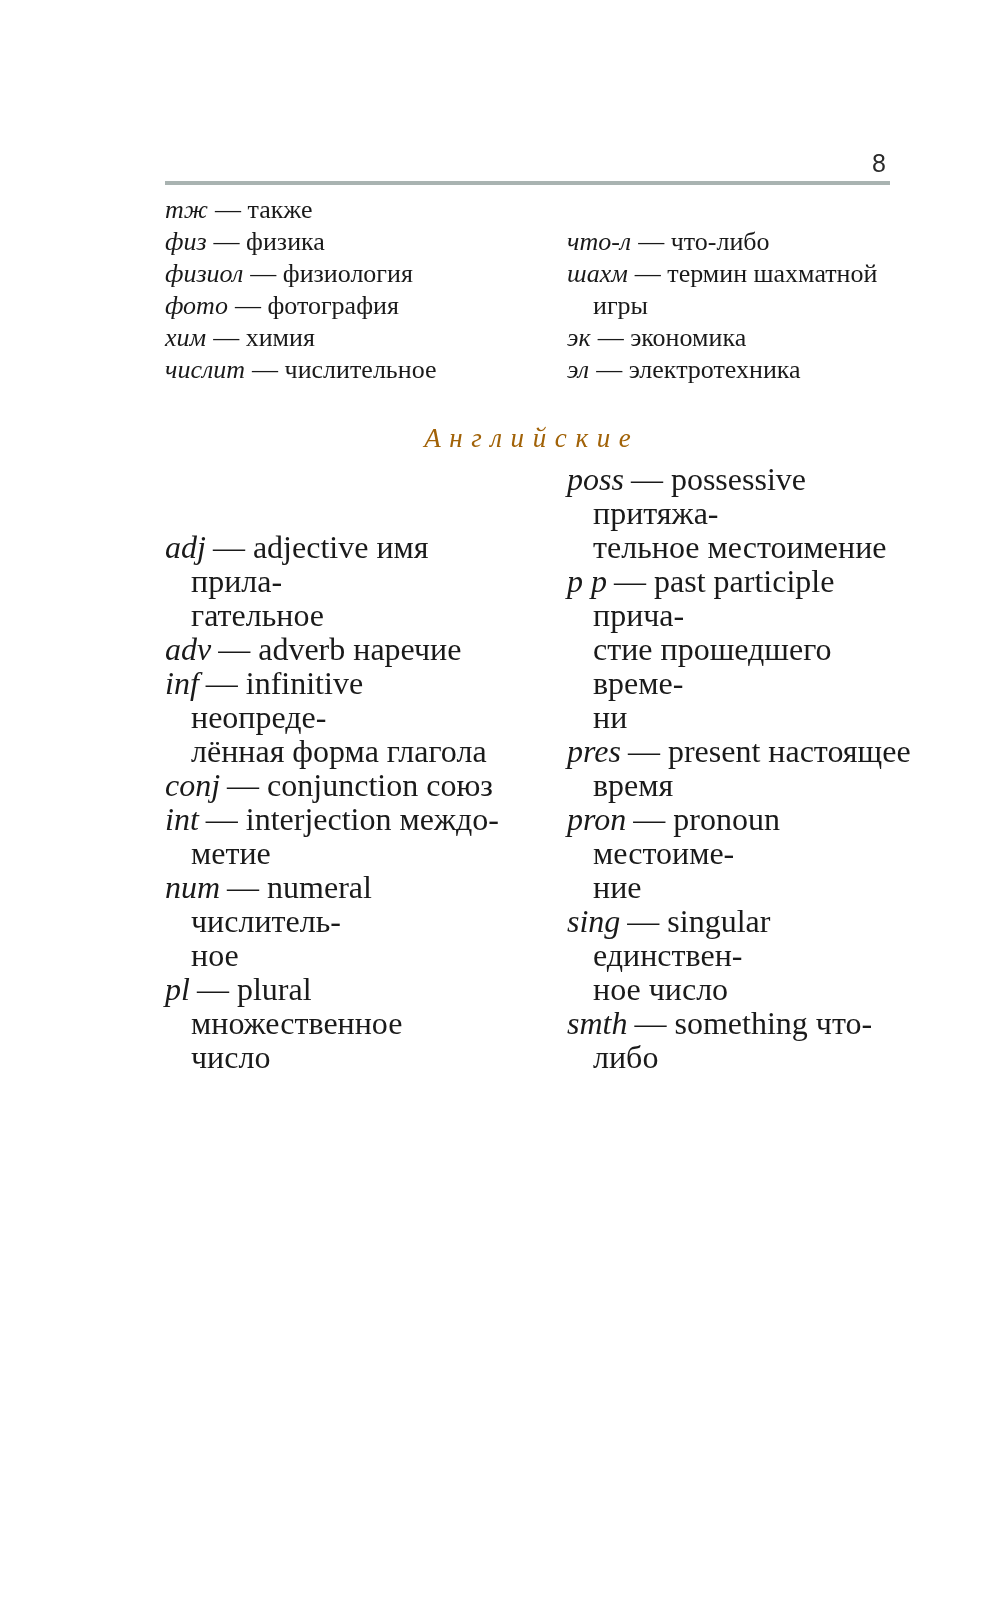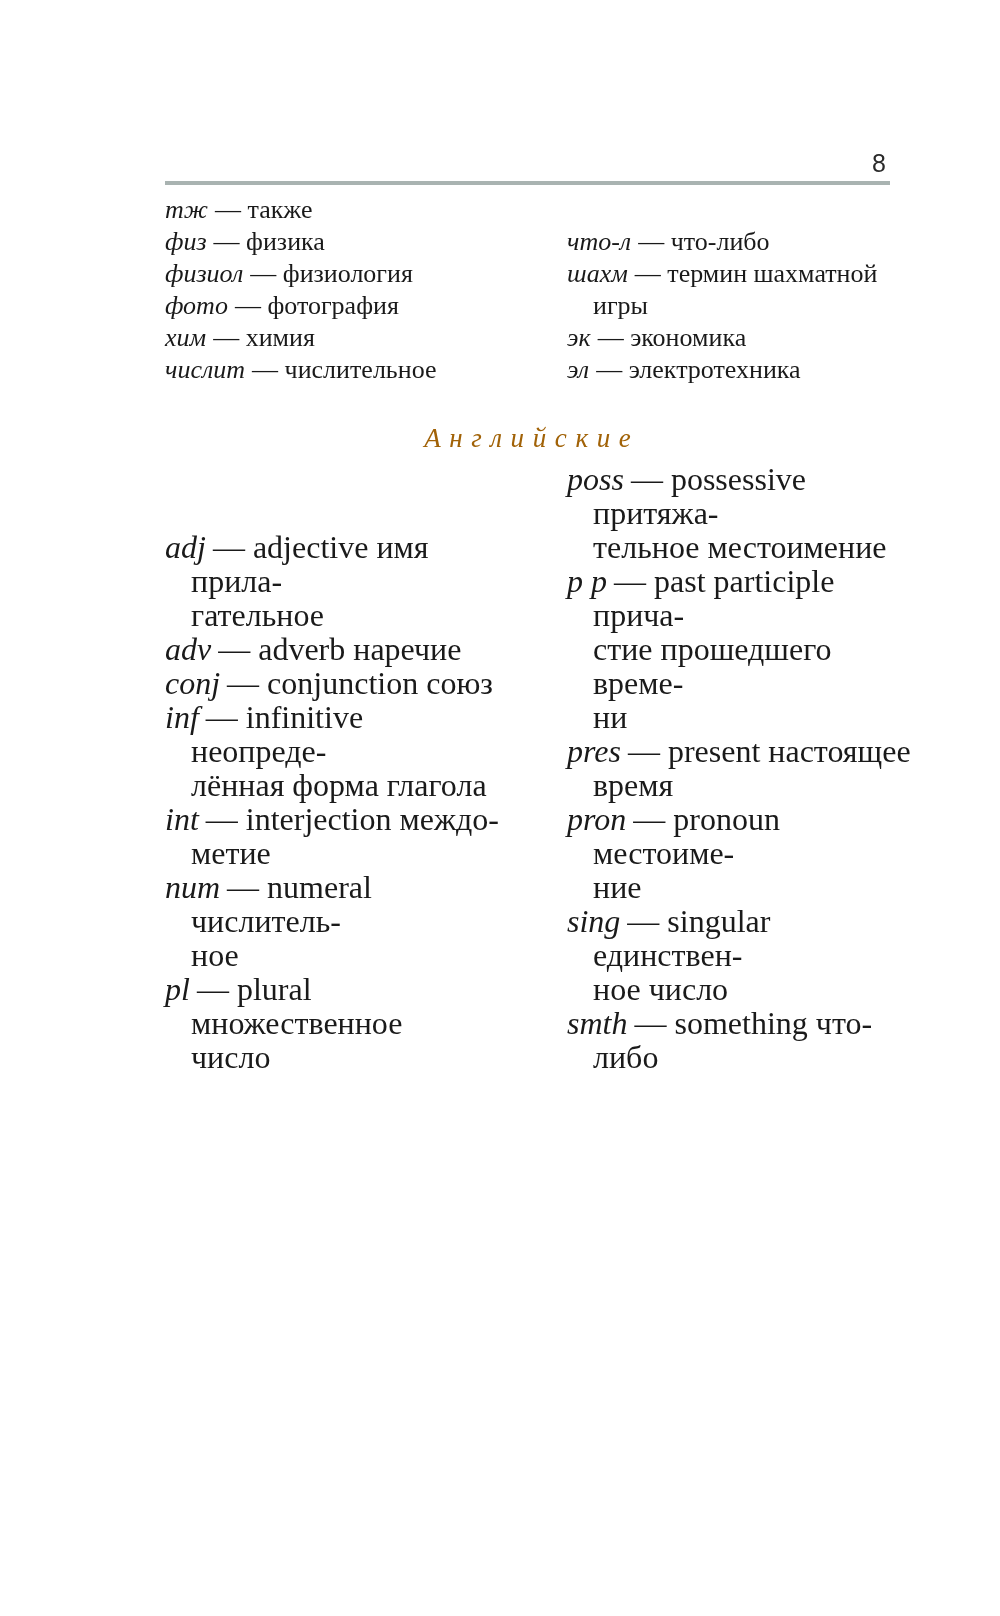--- a/index.html
+++ b/index.html
@@ -100,23 +100,23 @@
       </div>
   </div>
 
   <div class="english-heading">Английские</div>
 
   <div class="columns english-section">
     <div class="col-left">
         <p class="entry"><span class="abbr">adj</span><span class="def">— adjective имя прила-
 гательное</span></p>
         <p class="entry"><span class="abbr">adv</span><span class="def">— adverb наречие</span></p>
-        <p class="entry"><span class="abbr">conj</span><span class="def">— conjunction союз</span></p>
         <p class="entry"><span class="abbr">inf</span><span class="def">— infinitive неопреде-
 лённая форма глагола</span></p>
+        <p class="entry"><span class="abbr">conj</span><span class="def">— conjunction союз</span></p>
         <p class="entry"><span class="abbr">int</span><span class="def">— interjection междо-
 метие</span></p>
         <p class="entry"><span class="abbr">num</span><span class="def">— numeral числитель-
 ное</span></p>
         <p class="entry"><span class="abbr">pl</span><span class="def">— plural множественное
 число</span></p>
       </div>
     <div class="col-right">
         <p class="entry"><span class="abbr">poss</span><span class="def">— possessive притяжа-
 тельное местоимение</span></p>

